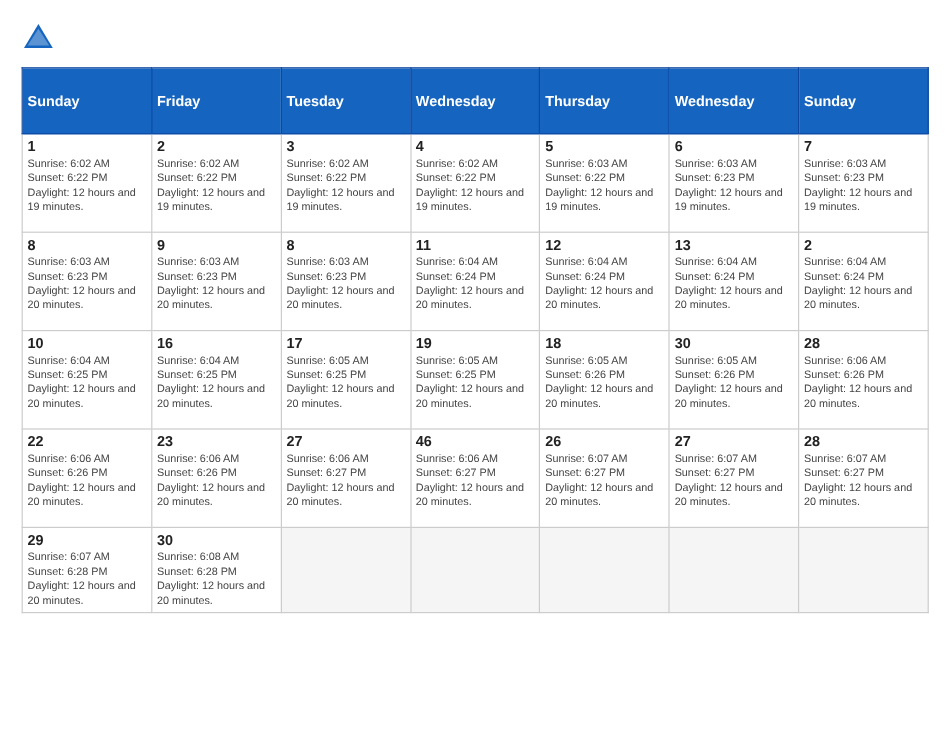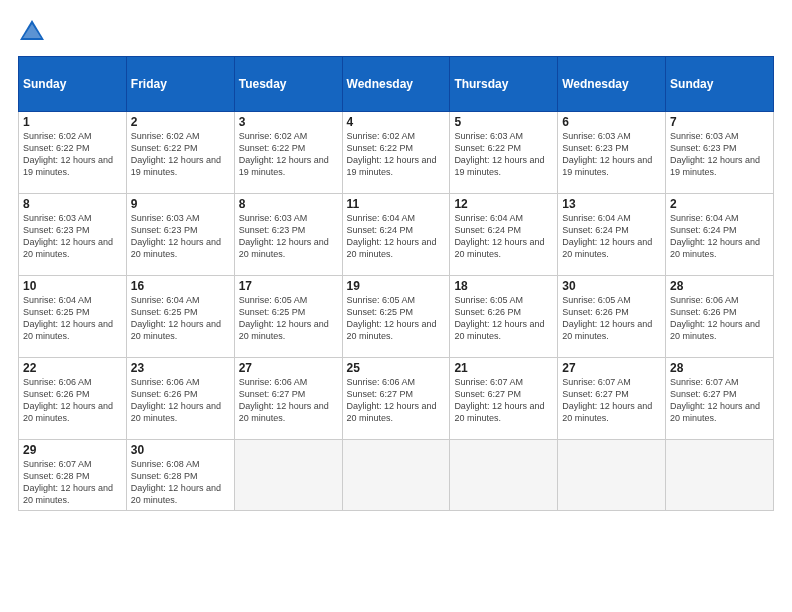--- a/index.html
+++ b/index.html
@@ -326,29 +326,29 @@
       </td>
           <td>
         <span class="day-num">27</span>
         <div class="day-info">
           Sunrise: 6:06 AM<br>
           Sunset: 6:27 PM<br>
           Daylight: 12 hours and 20 minutes.
         </div>
       </td>
           <td>
-        <span class="day-num">25</span>
-        <div class="day-info">
-          Sunrise: 6:06 AM<br>
-          Sunset: 6:27 PM<br>
-          Daylight: 12 hours and 20 minutes.
-        </div>
-      </td>
-          <td>
-        <span class="day-num">21</span>
+        <span class="day-num">46</span>
+        <div class="day-info">
+          Sunrise: 6:06 AM<br>
+          Sunset: 6:27 PM<br>
+          Daylight: 12 hours and 20 minutes.
+        </div>
+      </td>
+          <td>
+        <span class="day-num">26</span>
         <div class="day-info">
           Sunrise: 6:07 AM<br>
           Sunset: 6:27 PM<br>
           Daylight: 12 hours and 20 minutes.
         </div>
       </td>
           <td>
         <span class="day-num">27</span>
         <div class="day-info">
           Sunrise: 6:07 AM<br>

